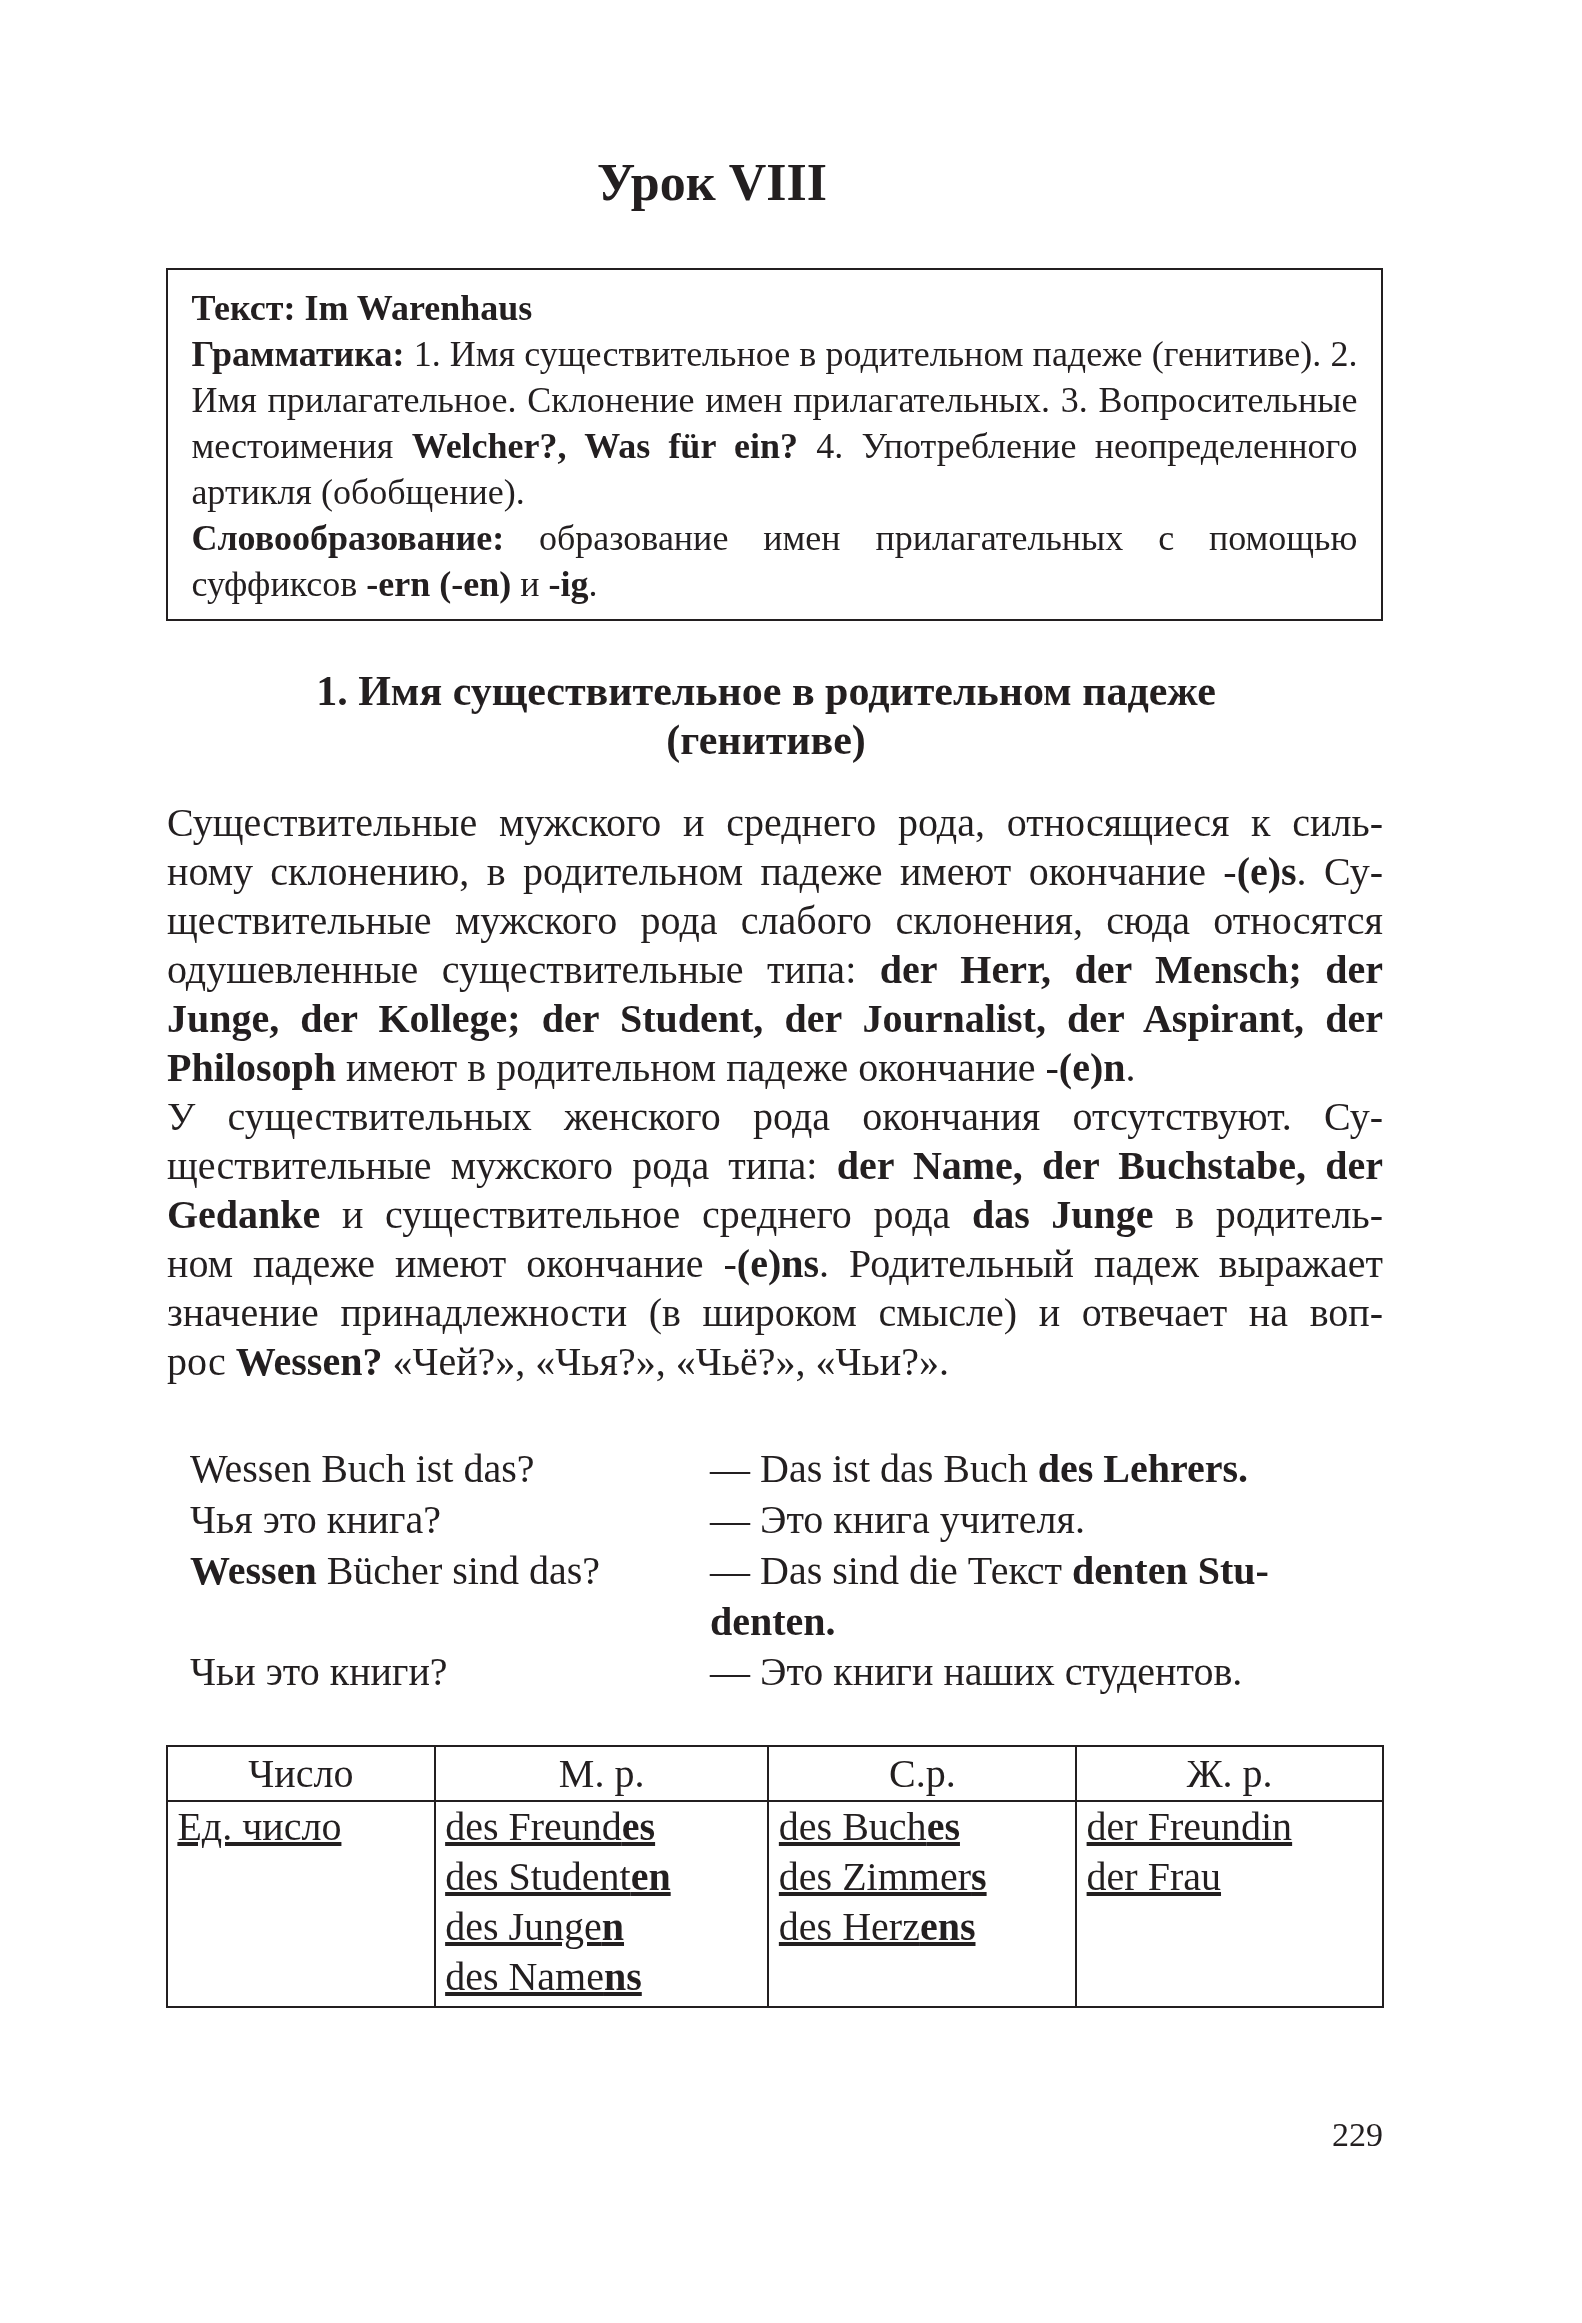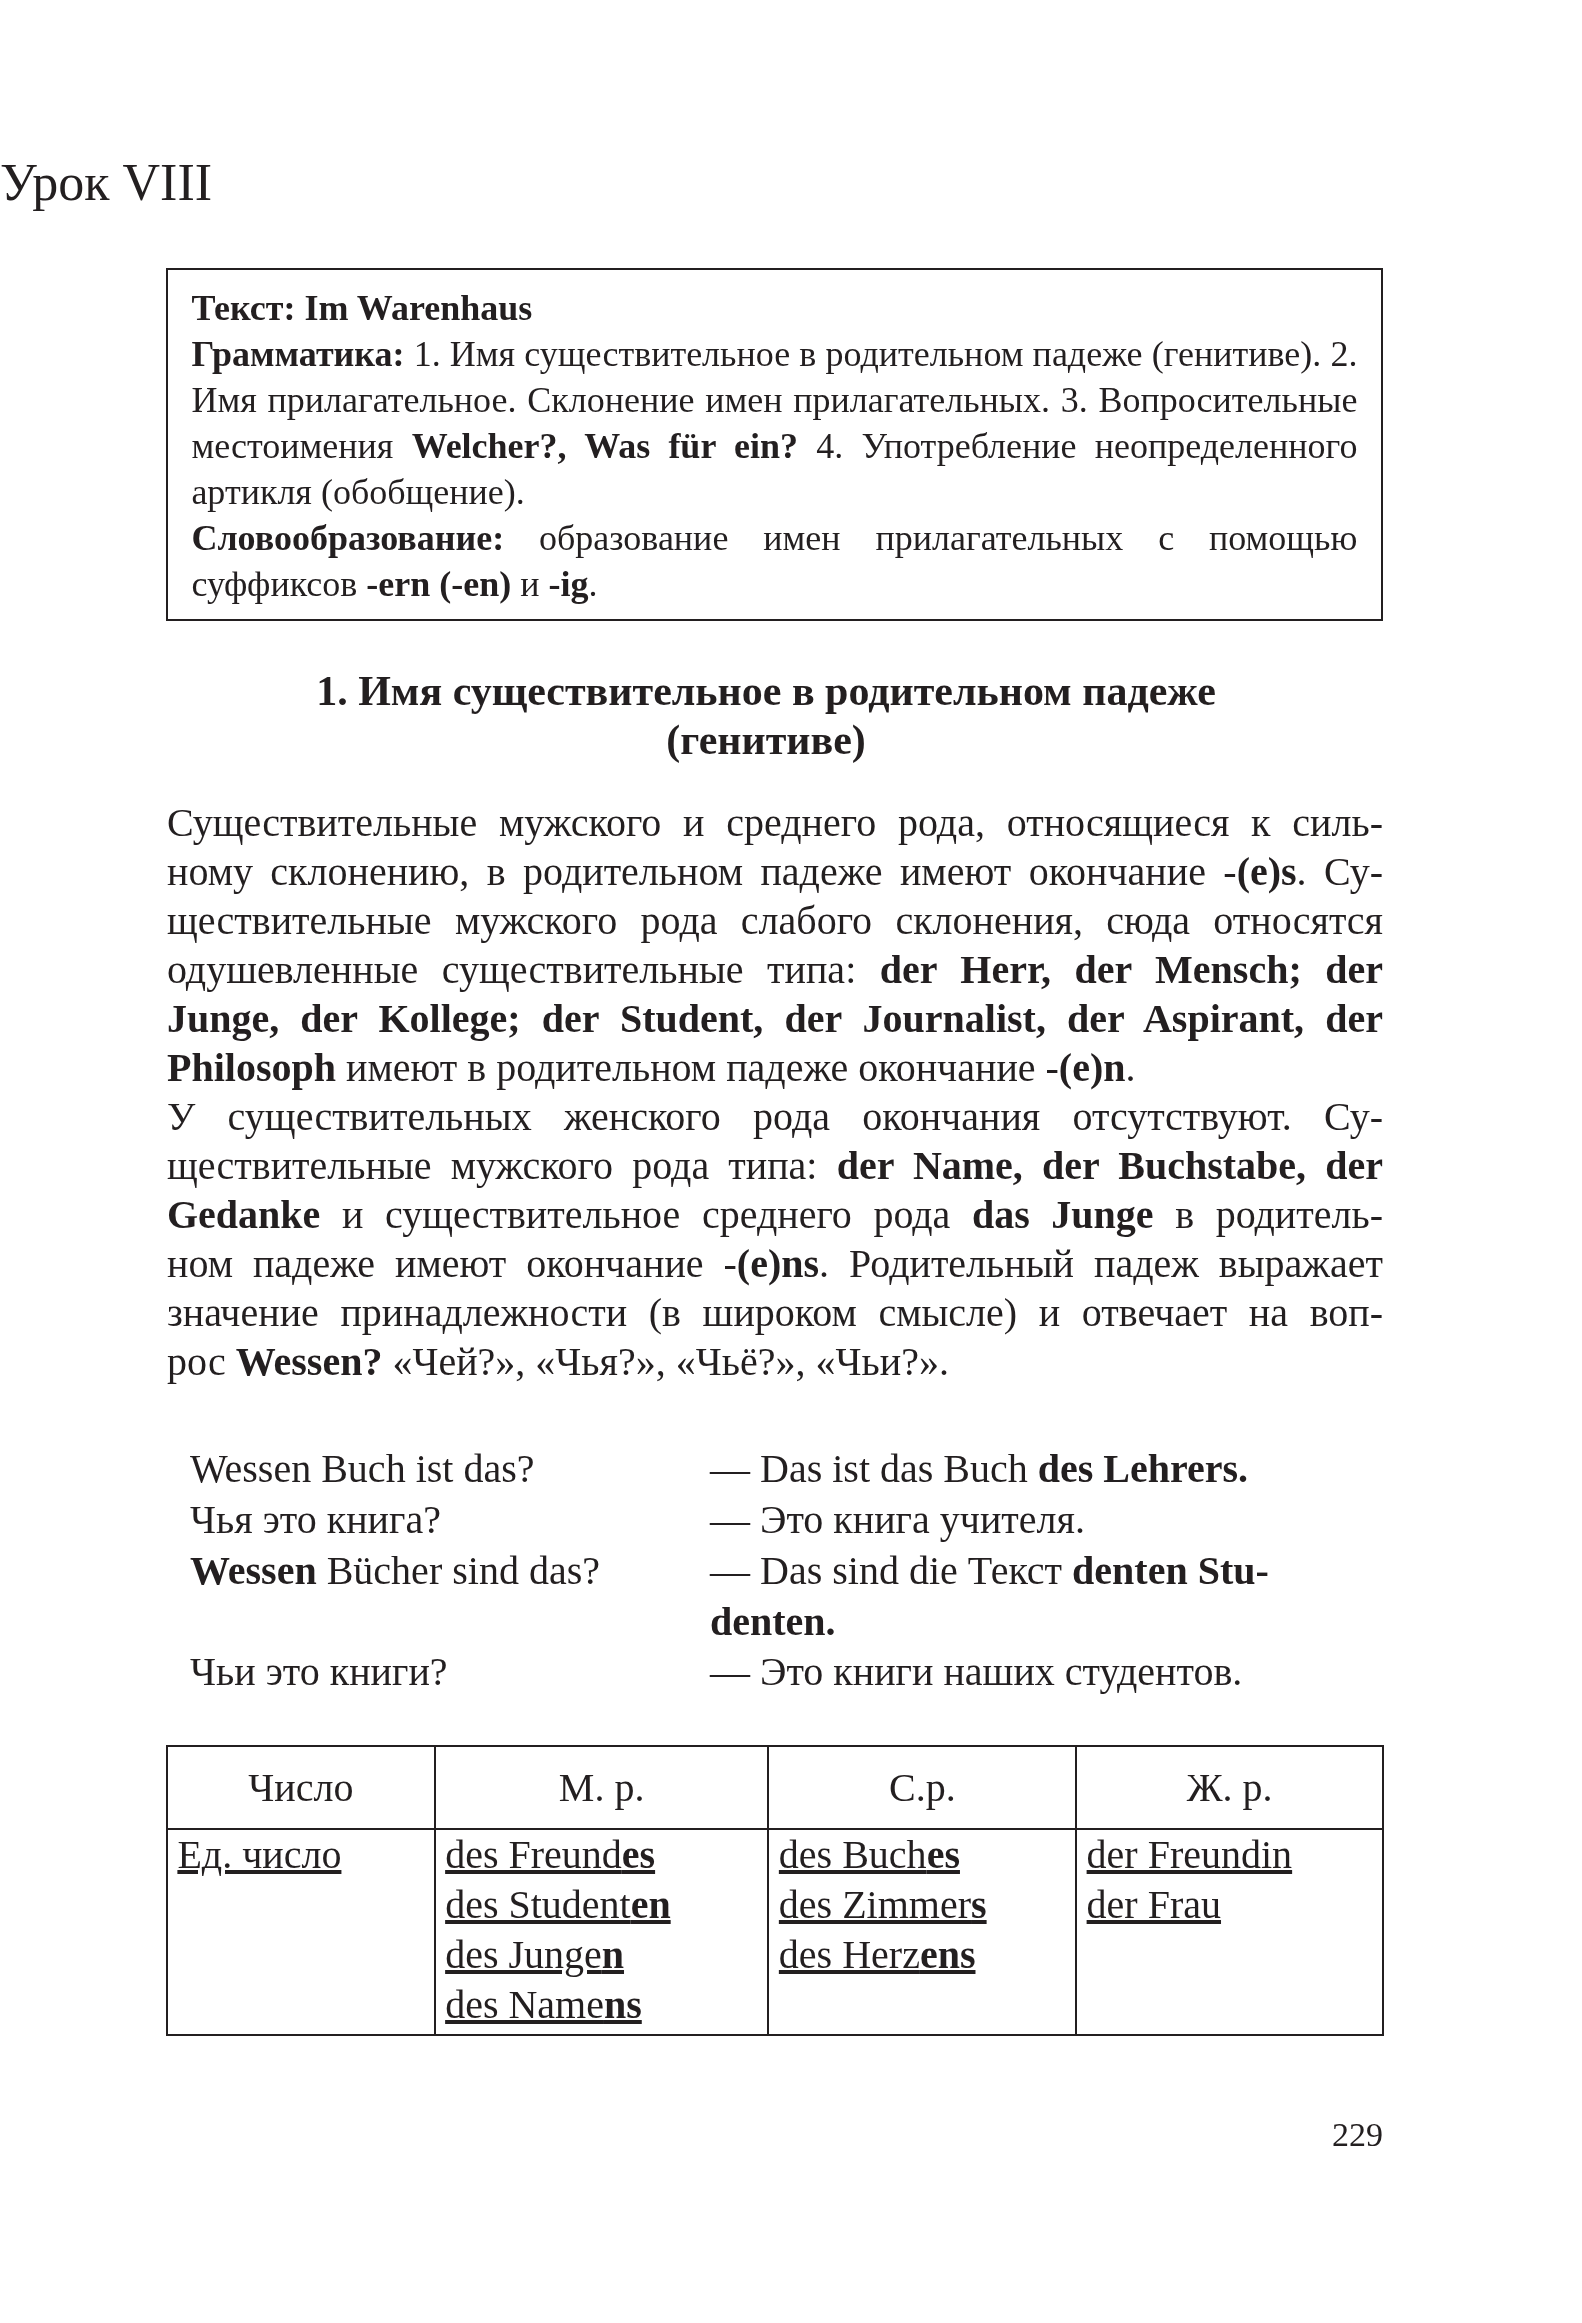--- a/index.html
+++ b/index.html
@@ -1,22 +1,22 @@
 <!DOCTYPE html>
 <html style="font-size:15px"><head>
 <meta charset="utf-8">
 <style>
   html, body { margin: 0; padding: 0; background: #ffffff; }
   body { width: 1582px; height: 2324px; position: relative; overflow: hidden;
          font-family: "Liberation Serif", "DejaVu Serif", serif; color: #231f20; }
   .abs { position: absolute; }
   b { font-weight: bold; }
 
-  .lesson-title { left: 0; width: 1424px; top: 150px; text-align: left;
-                  font-size: 52px; font-weight: normal; line-height: 66px; }
+  .lesson-title { left: 0; width: 1424px; top: 150px; text-align: center;
+                  font-size: 52px; font-weight: bold; line-height: 66px; }
 
   .summary-box { left: 166px; top: 268px; width: 1213px; height: 349px;
                  border: 2.8px solid #231f20; box-sizing: content-box; }
   .summary-inner { position: absolute; left: 23.4px; top: 15px; width: 1166px;
                    font-size: 36px; line-height: 46px; text-align: justify; }
   .summary-inner p { margin: 0; }
 
   .section-heading { left: 158px; width: 1216px; top: 667px; text-align: center;
                      font-size: 42px; font-weight: bold; line-height: 49px; }
 
@@ -27,21 +27,21 @@
 
   .examples { left: 190px; top: 1443px; width: 1195px; font-size: 40px; line-height: 51px; }
   .ex-row { position: relative; height: 51px; }
   .ex-row.tall { height: 101px; }
   .ex-q { position: absolute; left: 0; top: 0; white-space: nowrap; }
   .ex-a { position: absolute; left: 520px; top: 0; width: 673px; white-space: normal; }
 
   table.decl { position: absolute; left: 166px; top: 1745px; width: 1218px;
                border-collapse: collapse; font-size: 40px; line-height: 50px; }
   table.decl th, table.decl td { border: 2.8px solid #231f20; vertical-align: top; }
-  table.decl th { font-weight: normal; text-align: center; height: 47px; padding: 16px; line-height: 49px; }
+  table.decl th { font-weight: normal; text-align: center; height: 47px; padding: 2px; line-height: 49px; }
   table.decl td { padding: 0 9.4px 3.7px 9.4px; height: 199px; text-decoration: underline; }
   .cell-line { display: block; white-space: nowrap; }
 
   .page-number { left: 1293px; width: 90px; top: 2116px; text-align: right;
                  font-size: 34px; line-height: 37px; }
 </style>
 </head>
 <body>
 
 <div class="abs lesson-title">Урок VIII</div>

